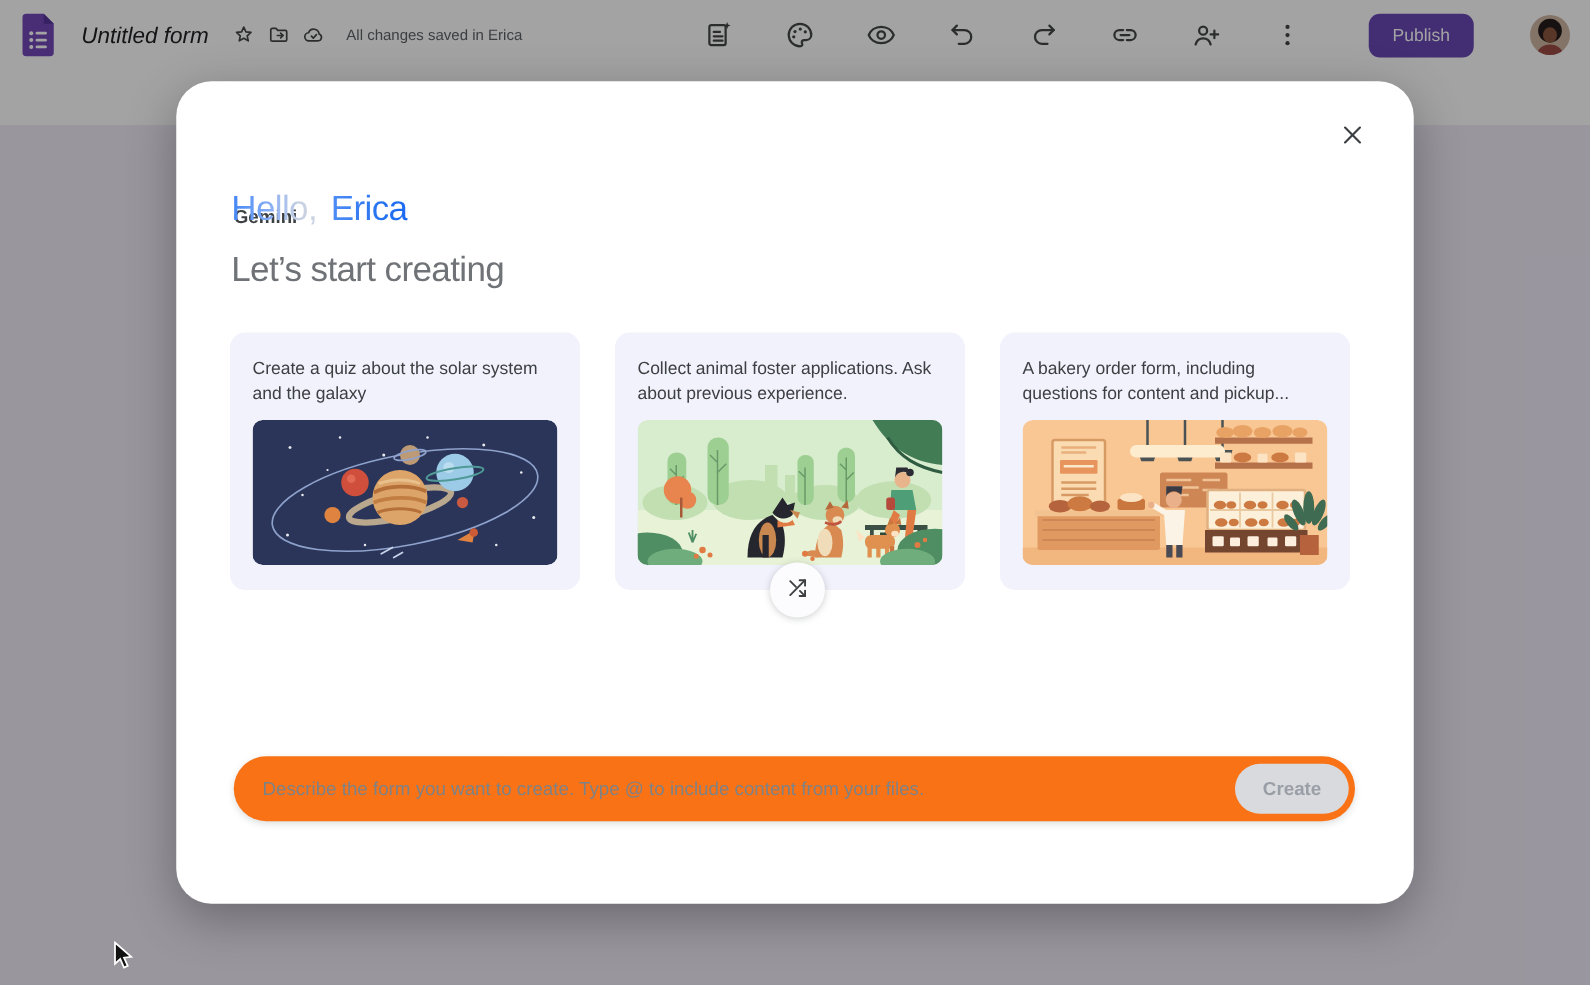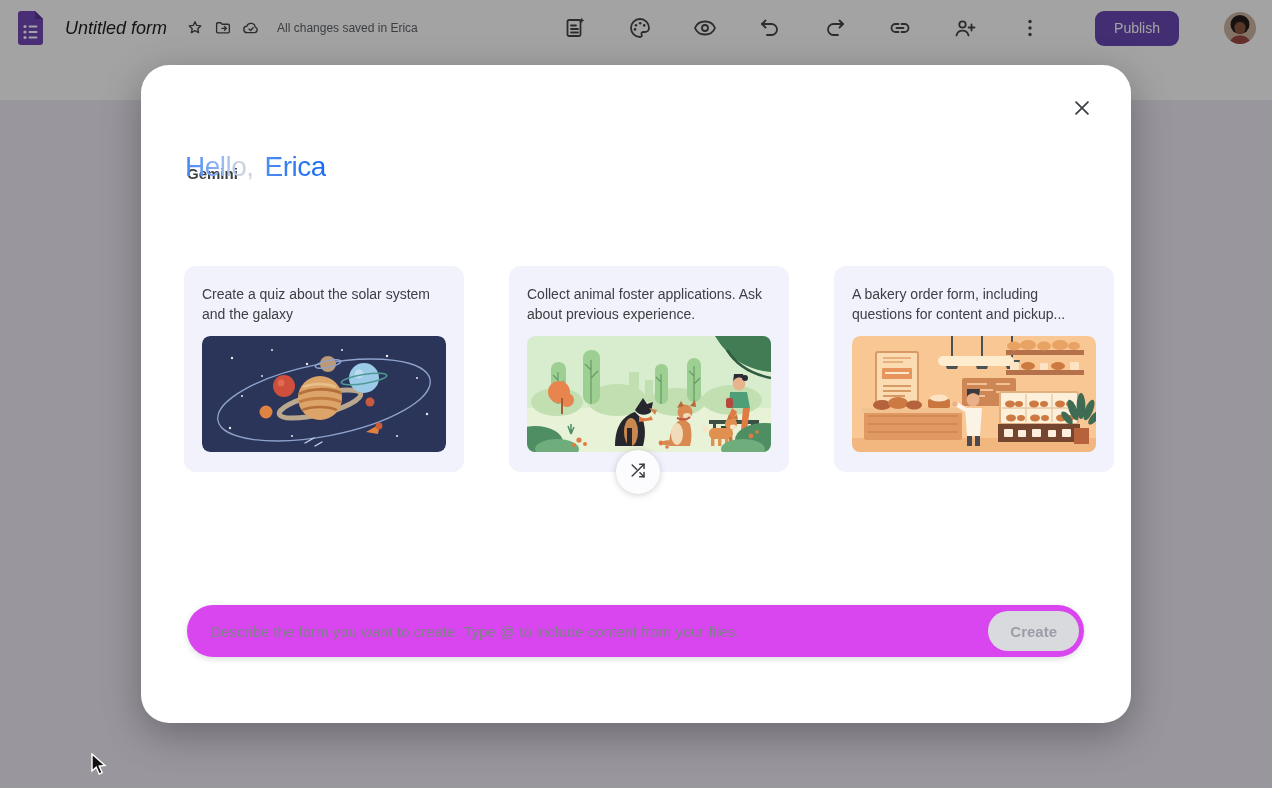--- a/index.html
+++ b/index.html
@@ -37,37 +37,37 @@
   .grad-hello {
     background:linear-gradient(90deg,#4285f4 0%,#7faaf8 40%,#c7d1e3 78%,#ccd3e2 100%);
     -webkit-background-clip:text; background-clip:text; color:transparent; margin-right:11px;
   }
   .grad-name {
     background:linear-gradient(90deg,#4f8df5 0%,#2b76f0 55%,#1a6af2 100%);
     -webkit-background-clip:text; background-clip:text; color:transparent;
   }
   .subtitle { display:block; color:#6f7276; }
   
-  .cards { position:absolute; left:43px; top:201px; display:flex; gap:45px;justify-content:space-between; }
+  .cards { position:absolute; left:43px; top:201px; display:flex; gap:28px;justify-content:space-between; }
   .card {
     width:280px; height:206px; background:#f1f2fb; border-radius:12px; padding:18px;
     cursor:pointer;
   }
   .card-prompt { font-size:14px; line-height:20px; color:#3c4043; height:40px; }
   .card-art { margin-top:12px; width:244px; height:116px; border-radius:8px; overflow:hidden; }
   .card-art svg { display:block; }
   .shuffle-btn {
     position:absolute; left:475px; top:385px; width:44px; height:44px; border-radius:50%;
     background:#fcfcfe; border:none; box-shadow:0 1px 6px rgba(60,64,67,0.25);
     display:flex; align-items:center; justify-content:center; cursor:pointer;
   }
   
   .prompt-bar {
     position:absolute; left:46px; top:540px; width:897px; height:52px;
-    background:#d946ef; border-radius:26px; box-shadow:0 2px 6px rgba(60,64,67,0.18);
+    background:#f97316; border-radius:26px; box-shadow:0 2px 6px rgba(60,64,67,0.18);
   }
   .prompt-input {
     position:absolute; left:0; top:0; width:790px; height:52px; border:none; background:transparent;
     padding:0 0 0 23px; font-size:15px; font-family:inherit; color:#3c4043; outline:none;
   }
   .prompt-input::placeholder { color:#7d8287; opacity:1; }
   .create-btn {
     position:absolute; right:5px; top:6px; height:40px; padding:0 22px; border:none; border-radius:20px;
     background:#d9dade; color:#9a9ea6; font-size:15px; font-weight:bold; font-family:inherit; cursor:default;
   }
@@ -194,20 +194,21 @@
     <button class="close-btn">
       <span>
         <svg viewBox="0 0 24 24" width="22" height="22" fill="none" stroke="#3c4043" stroke-width="1.9" stroke-linecap="round">
           <path d="M5.5 5.5l13 13M18.5 5.5l-13 13"></path>
         </svg>
       </span>
     </button>
 
     <h1 class="greeting">
       <span class="grad-hello">Hello,</span><span class="grad-name">Erica</span>
+      <span class="subtitle">Let’s start creating</span>
     </h1>
 
     <div class="cards">
 
       <div class="card">
         <div class="card-prompt">Create a quiz about the solar system and the galaxy</div>
         <div class="card-art">
           <svg viewBox="0 0 244 116" width="244" height="116">
             <rect width="244" height="116" rx="8" fill="#2a3559"></rect>
             <g fill="#ffffff" opacity="0.9">

